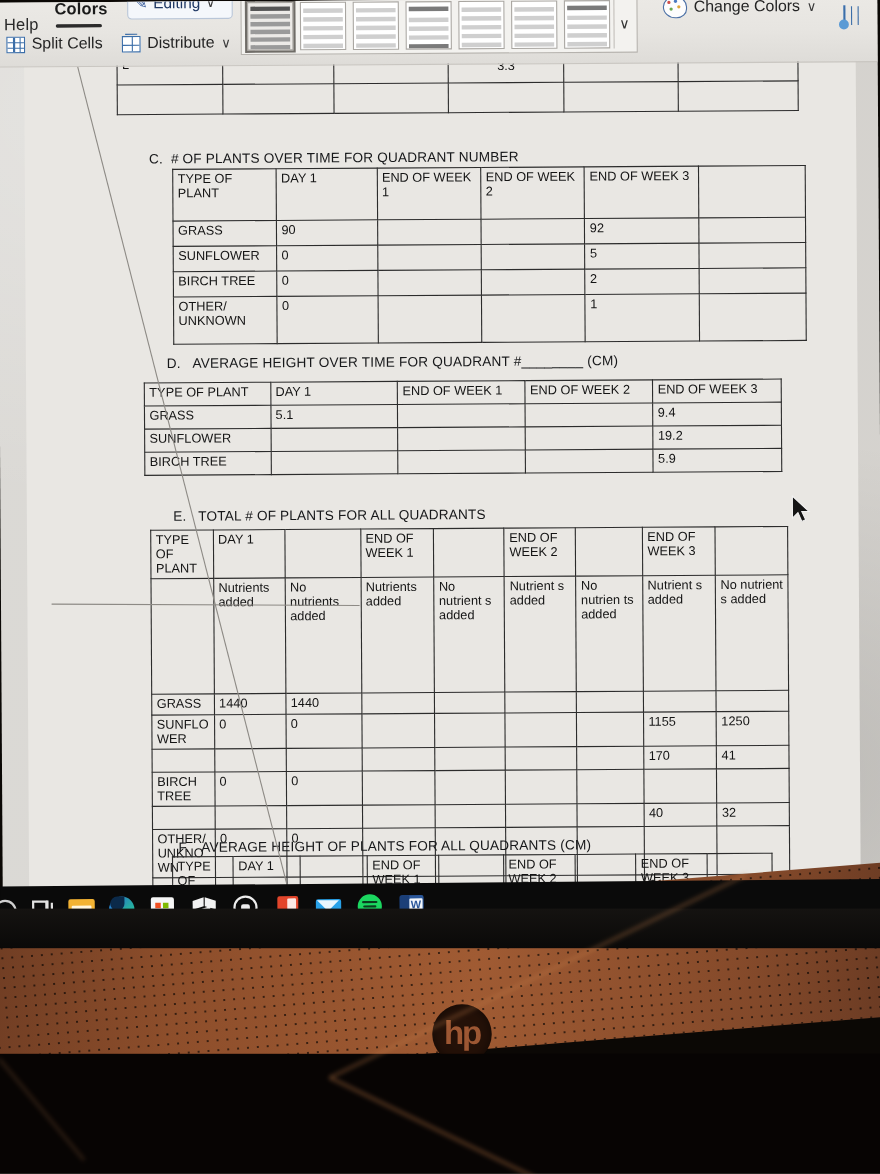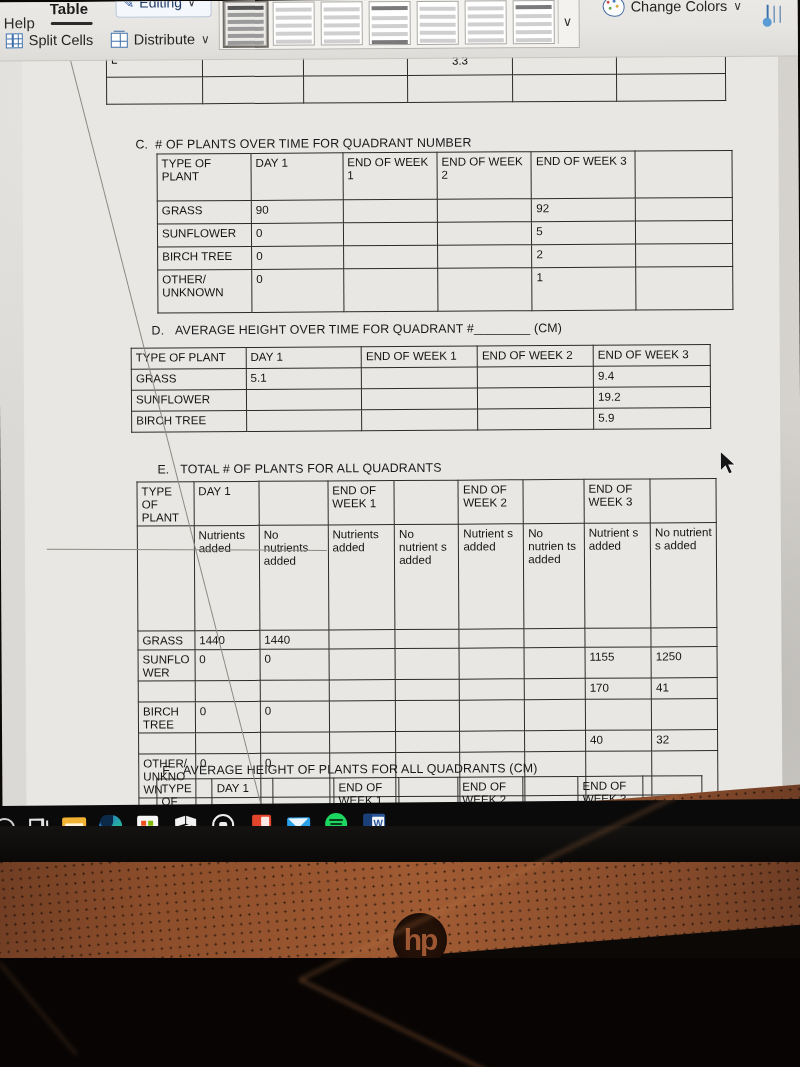--- a/index.html
+++ b/index.html
@@ -174,21 +174,21 @@
 </style>
 </head>
 <body>
 
 <div class="screen">
 
   <div class="ribbon">
 
     <div class="rb-row1">
       <div class="tabitem" style="left:6px;top:14px;">Help</div>
-      <div class="tabitem active" style="left:52px;top:0px;">Table</div>
+      <div class="tabitem active" style="left:52px;top:0px;">Colors</div>
       <div class="tabunder" style="left:53px;top:22px;width:42px;"></div>
 
       <div class="editing-pill">
         <span style="color:#2f5597;font-size:14px;">✎</span>
         <span class="lbl">Editing</span>
         <span class="chev">∨</span>
       </div>
     </div>
 
     <div class="rb-row2">

